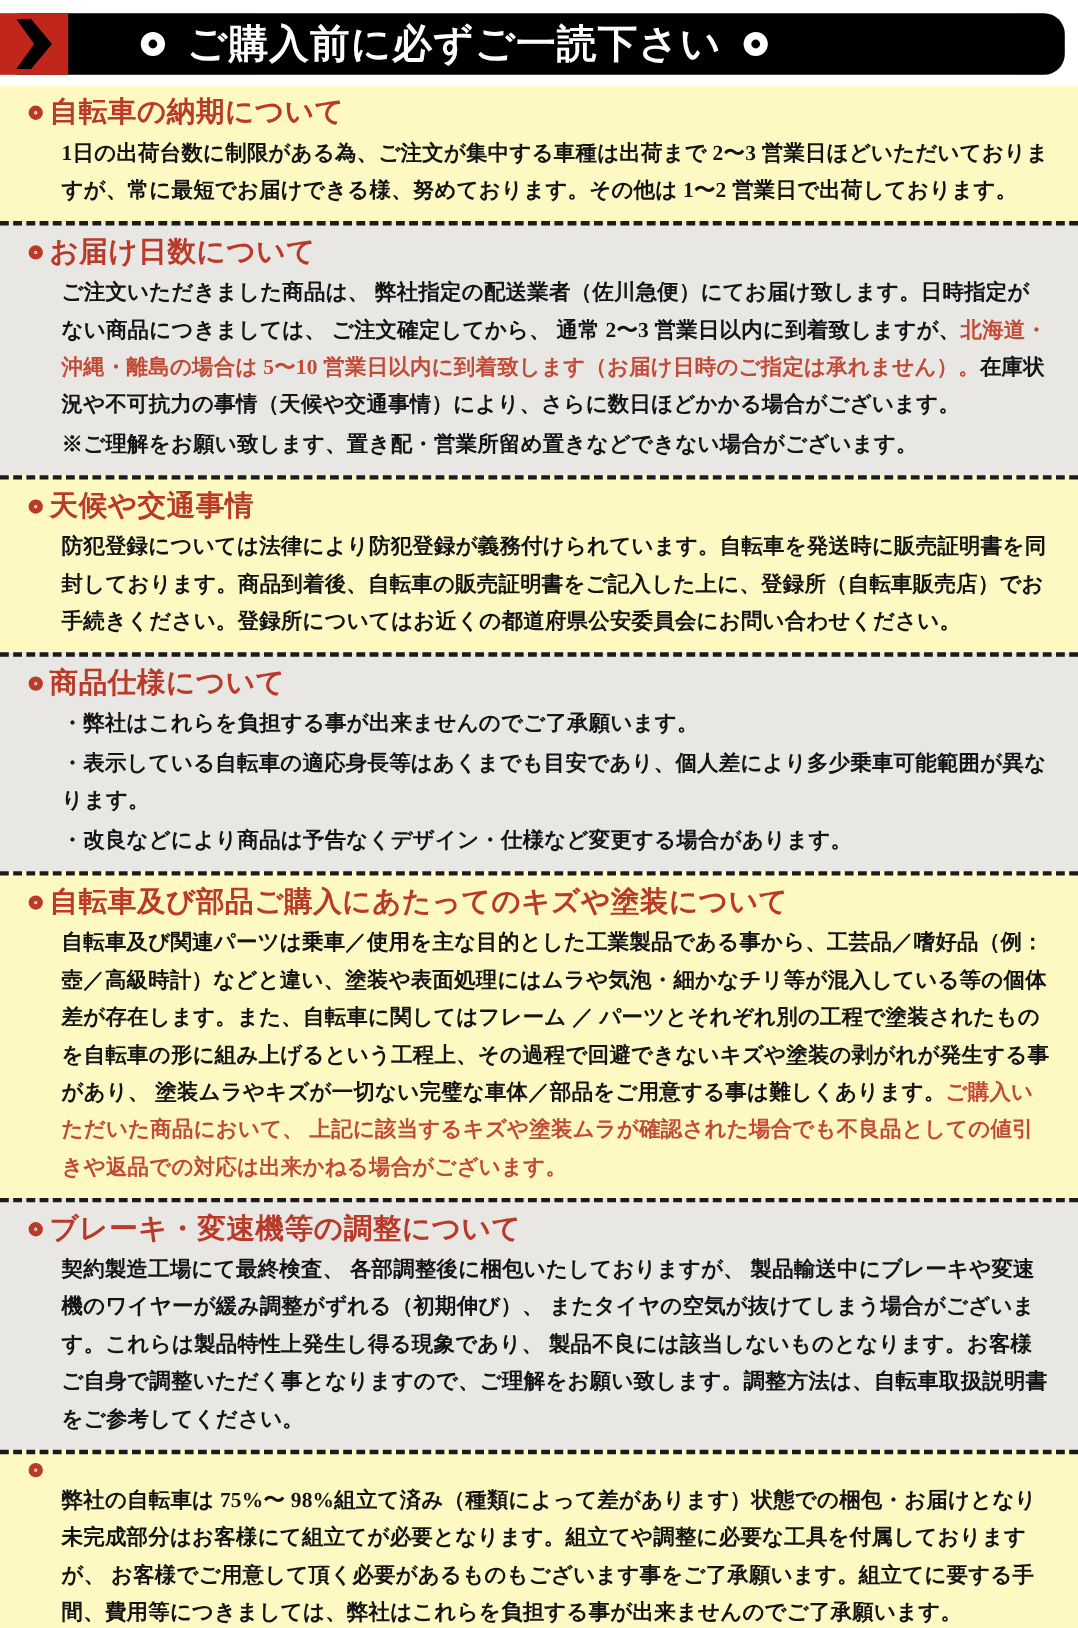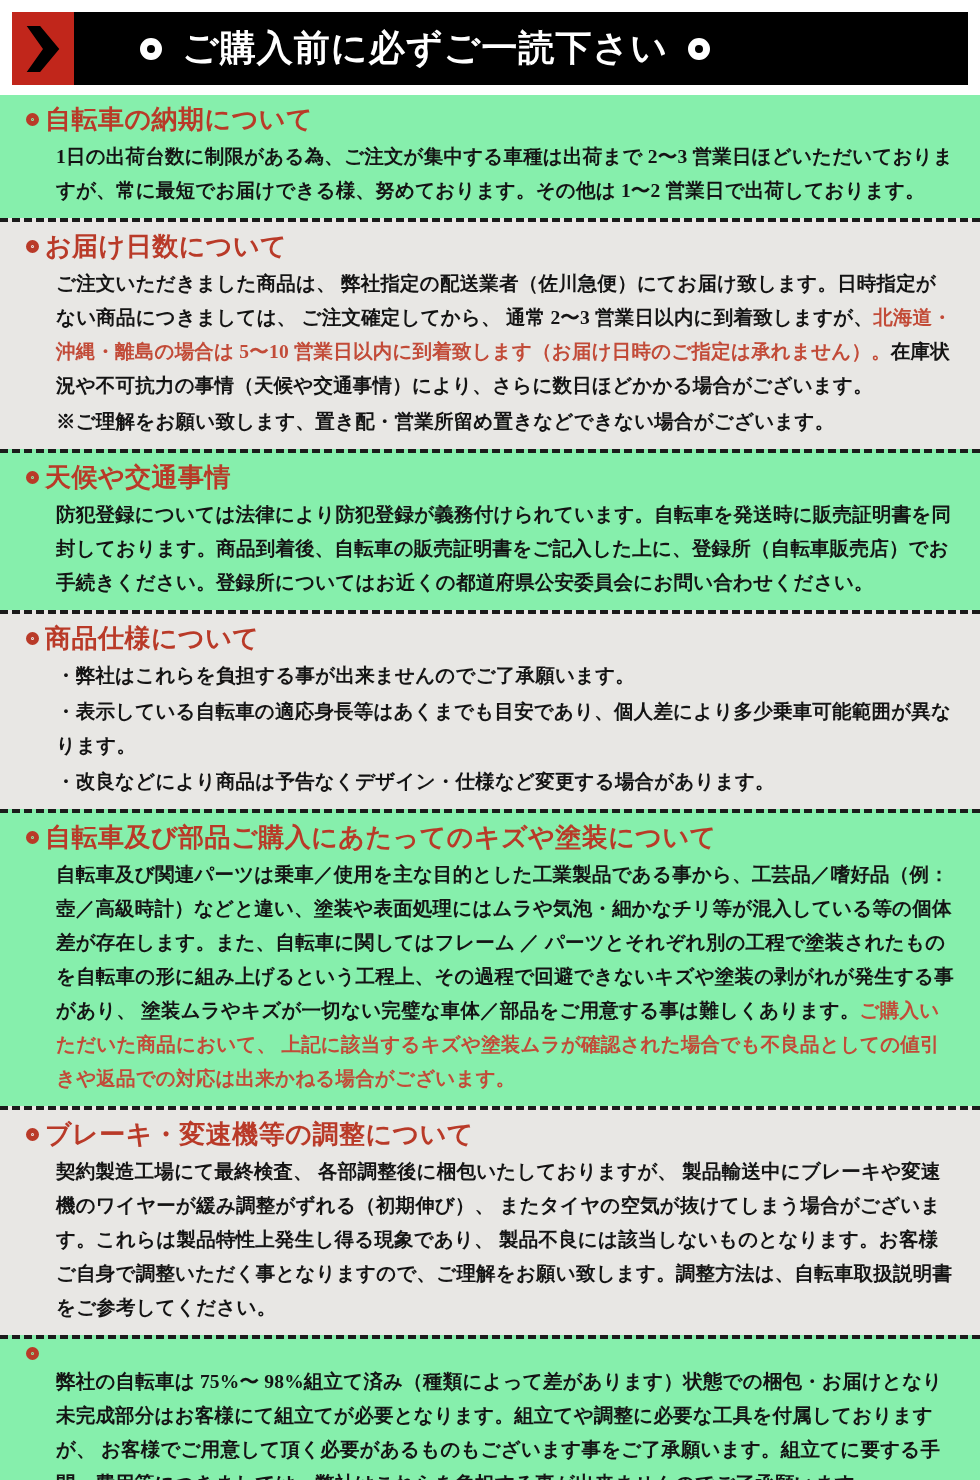--- a/index.html
+++ b/index.html
@@ -17,25 +17,26 @@
     width:980px;
     background:#ffffff;
     font-family:"DejaVu Sans","Liberation Sans",sans-serif;
     font-weight:bold;
     -webkit-font-smoothing:antialiased;
   }
   .page{width:980px;min-height:1480px;background:#ffffff;}
 
   
   .banner{
-    margin:12px 12px 10px 12px;
-    height:73px;
+    margin:12px 12px 10px 0;
+    height:56px;
     background:var(--header-bg);
     display:flex;
     align-items:stretch;
+    border-radius:19px;
   }
   .arrow-box{
     flex:0 0 62px;
     background:var(--arrow-red);
     display:flex;align-items:center;justify-content:center;
   }
   .arrow-box svg{width:34px;height:46px;display:block;}
   .title-wrap{
     display:flex;align-items:center;gap:20px;
     margin-left:66px;color:#ffffff;
@@ -46,21 +47,21 @@
   }
   .page-title{
     margin:0;font-size:36px;letter-spacing:1px;color:#ffffff;white-space:nowrap;
   }
 
   
   .sections{display:block;}
   .section{padding:6px 26px 8px 26px;}
   .section.sep{border-top:4px dashed var(--dash-color);}
   .bg-gray{background:var(--section-gray);}
-  .bg-white{background:#86efac;}
+  .bg-white{background:#fef9c3;}
 
   .sec-title{
     display:flex;align-items:center;gap:6px;
     margin:2px 0 5px 0;
     color:var(--heading-red);
     font-size:26px;line-height:32px;letter-spacing:0.5px;
   }
   .bullseye{
     width:13px;height:13px;flex:0 0 auto;
     border:5px solid var(--heading-red);border-radius:50%;

